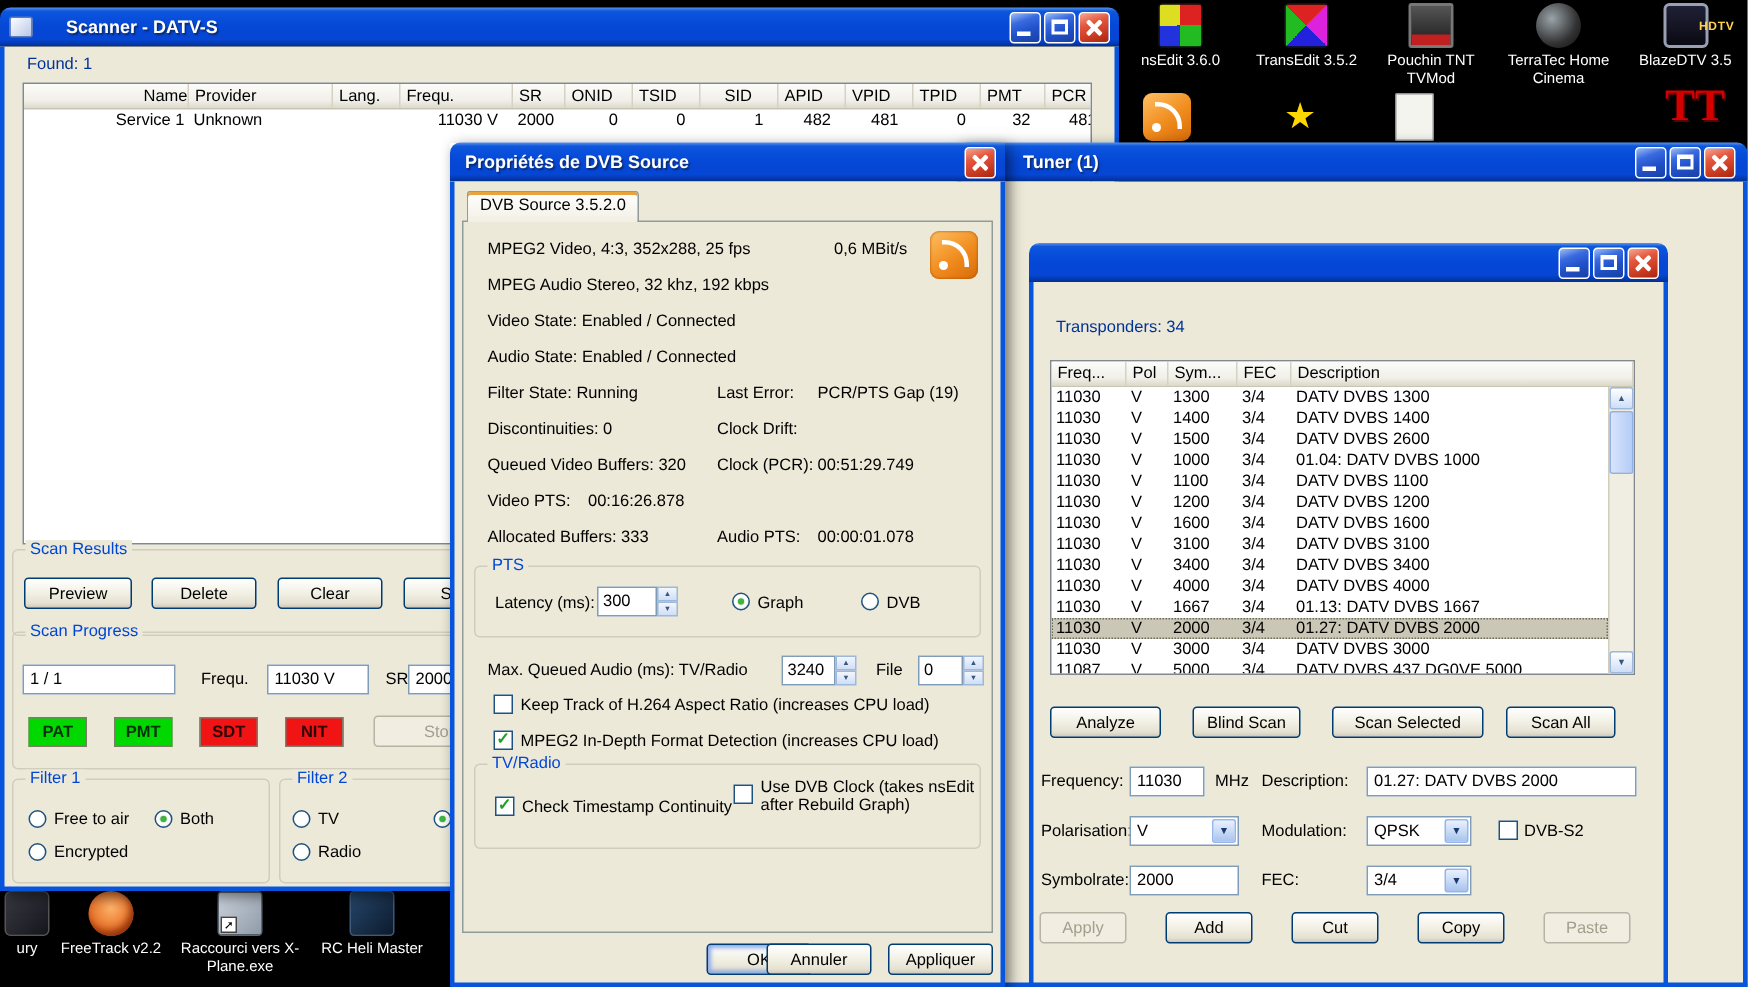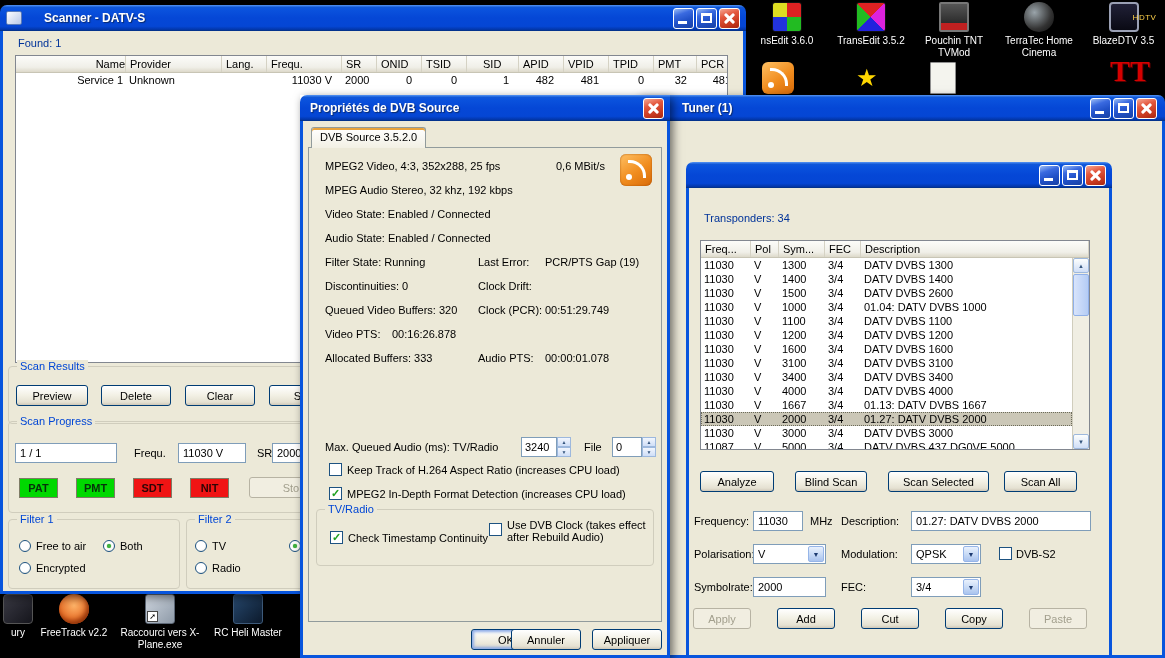--- a/index.html
+++ b/index.html
@@ -107,21 +107,21 @@
 
   
   .dicon{position:absolute;display:flex;flex-direction:column;align-items:center;z-index:1;}
   .dicon-img{width:30px;height:30px;position:relative;flex:none;}
   .dicon-label{margin-top:3px;color:#fff;font-size:10px;line-height:12px;text-align:center;text-shadow:1px 1px 2px #000,0 0 3px #000;}
   .im-mosaic1{background:conic-gradient(#d22 0 90deg,#2b2 90deg 180deg,#23d 180deg 270deg,#dd2 270deg);border-radius:3px;border:1px solid #111;}
   .im-mosaic2{background:conic-gradient(from 45deg,#d2d 0 90deg,#22d 90deg 180deg,#2b2 180deg 270deg,#d22 270deg);border-radius:3px;border:1px solid #111;}
   .im-tv{background:linear-gradient(180deg,#555,#1c1c1c);border:2px solid #777;box-shadow:inset 0 -7px 0 #c02020;border-radius:2px;}
   .im-lens{background:radial-gradient(circle at 35% 35%,#9aa4aa,#333 60%,#0c0c0c);border-radius:50%;}
   .im-hdtv{background:linear-gradient(180deg,#202036,#0a0a14);border:2px solid #9aa0b4;border-radius:4px;display:flex;align-items:center;justify-content:center;}
-  .hdtv-t{color:#ffd24a;font-size:8px;font-weight:normal;letter-spacing:.5px;padding-left:42px;}
+  .hdtv-t{color:#ffd24a;font-size:8px;font-weight:bold;letter-spacing:.5px;padding-left:42px;}
   .im-rss{width:32px;height:32px;border-radius:6px;background:linear-gradient(145deg,#ffc063,#f08c1e 55%,#d86a08);}
   .im-rss::before{content:"";position:absolute;left:6px;bottom:6px;width:6px;height:6px;background:#fff;border-radius:50%;}
   .im-rss::after{content:"";position:absolute;left:8px;bottom:8px;width:15px;height:15px;border-top:3px solid #fff;border-right:3px solid #fff;border-top-right-radius:16px;}
   .im-doc{background:#f4f4ee;border:1px solid #8f8f8f;border-radius:1px;}
   .im-dark{background:linear-gradient(135deg,#3a3a44,#15151c);border:1px solid #555;border-radius:4px;}
   .im-face{background:radial-gradient(circle at 50% 38%,#ffb469,#e0601a 75%);border-radius:50%;box-shadow:inset -2px -3px 5px #90350c;}
   .im-shortcut{background:linear-gradient(135deg,#cfd6df,#8e9aa8);border:1px solid #5d6877;border-radius:3px;}
   .sc-arrow{position:absolute;left:1px;bottom:1px;width:11px;height:11px;background:#fff;border:1px solid #444;font-size:8px;line-height:10px;text-align:center;color:#000;}
   .im-heli{background:linear-gradient(135deg,#27486d,#0c1a2c);border:1px solid #3d5a7a;border-radius:3px;}
   .star-i{position:absolute;color:#ffd700;font-size:24px;line-height:1;text-shadow:1px 1px 2px #000;z-index:1;}
@@ -550,20 +550,41 @@
             <span class="st-rv">00:16:26.878</span>
           </div>
 
           <div class="stat-row">
             <span class="st-l">Allocated Buffers:  333</span>
             <span class="st-rl">Audio PTS:</span>
             <span class="st-rv">00:00:01.078</span>
           </div>
         </div>
 
+      <div class="gb" style="left:7px;top:229px;width:338px;height:48px">
+        <span class="gb-cap">PTS</span>
+        <span class="lbl" style="left:13px;top:18px">Latency (ms):</span>
+        <div class="spin" style="left:81px;top:13px;width:54px">
+          <div class="spin-input">
+              <span>300</span>
+            </div>
+          <div class="spin-btns">
+            <div class="spin-up">
+                <span>▲</span>
+              </div>
+            <div class="spin-down">
+                <span>▼</span>
+              </div>
+          </div>
+        </div>
+        <span class="rb checked" style="left:171px;top:17px"></span>
+        <span class="lbl" style="left:188px;top:18px">Graph</span>
+        <span class="rb" style="left:257px;top:17px"></span>
+        <span class="lbl" style="left:274px;top:18px">DVB</span>
+      </div>
 
       <span class="lbl" style="left:16px;top:293px">Max. Queued Audio (ms): TV/Radio</span>
       <div class="spin" style="left:212px;top:289px;width:50px">
         <div class="spin-input">
             <span>3240</span>
           </div>
         <div class="spin-btns">
           <div class="spin-up">
               <span>▲</span>
             </div>
@@ -594,21 +615,21 @@
         </span>
       <span class="lbl" style="left:38px;top:340px">MPEG2 In-Depth Format Detection (increases CPU load)</span>
 
       <div class="gb" style="left:7px;top:361px;width:338px;height:57px">
         <span class="gb-cap">TV/Radio</span>
         <span class="cb" style="left:13px;top:21px">
             <span>✓</span>
           </span>
         <span class="lbl" style="left:31px;top:22px">Check Timestamp Continuity</span>
         <span class="cb" style="left:172px;top:13px"></span>
-        <span class="lbl" style="left:190px;top:9px;width:150px;white-space:normal;line-height:12px">Use DVB Clock (takes effect after Rebuild Audio)</span>
+        <span class="lbl" style="left:190px;top:9px;width:150px;white-space:normal;line-height:12px">Use DVB Clock (takes nsEdit after Rebuild Graph)</span>
       </div>
     </div>
 
     <div class="tab" style="left:8px;top:6px">DVB Source 3.5.2.0</div>
 
     <div class="xbtn default" style="left:127px;top:508px;width:70px">OK</div>
     <div class="xbtn" style="left:208px;top:508px;width:70px">Annuler</div>
     <div class="xbtn" style="left:289px;top:508px;width:70px">Appliquer</div>
   </div>
 </div>

